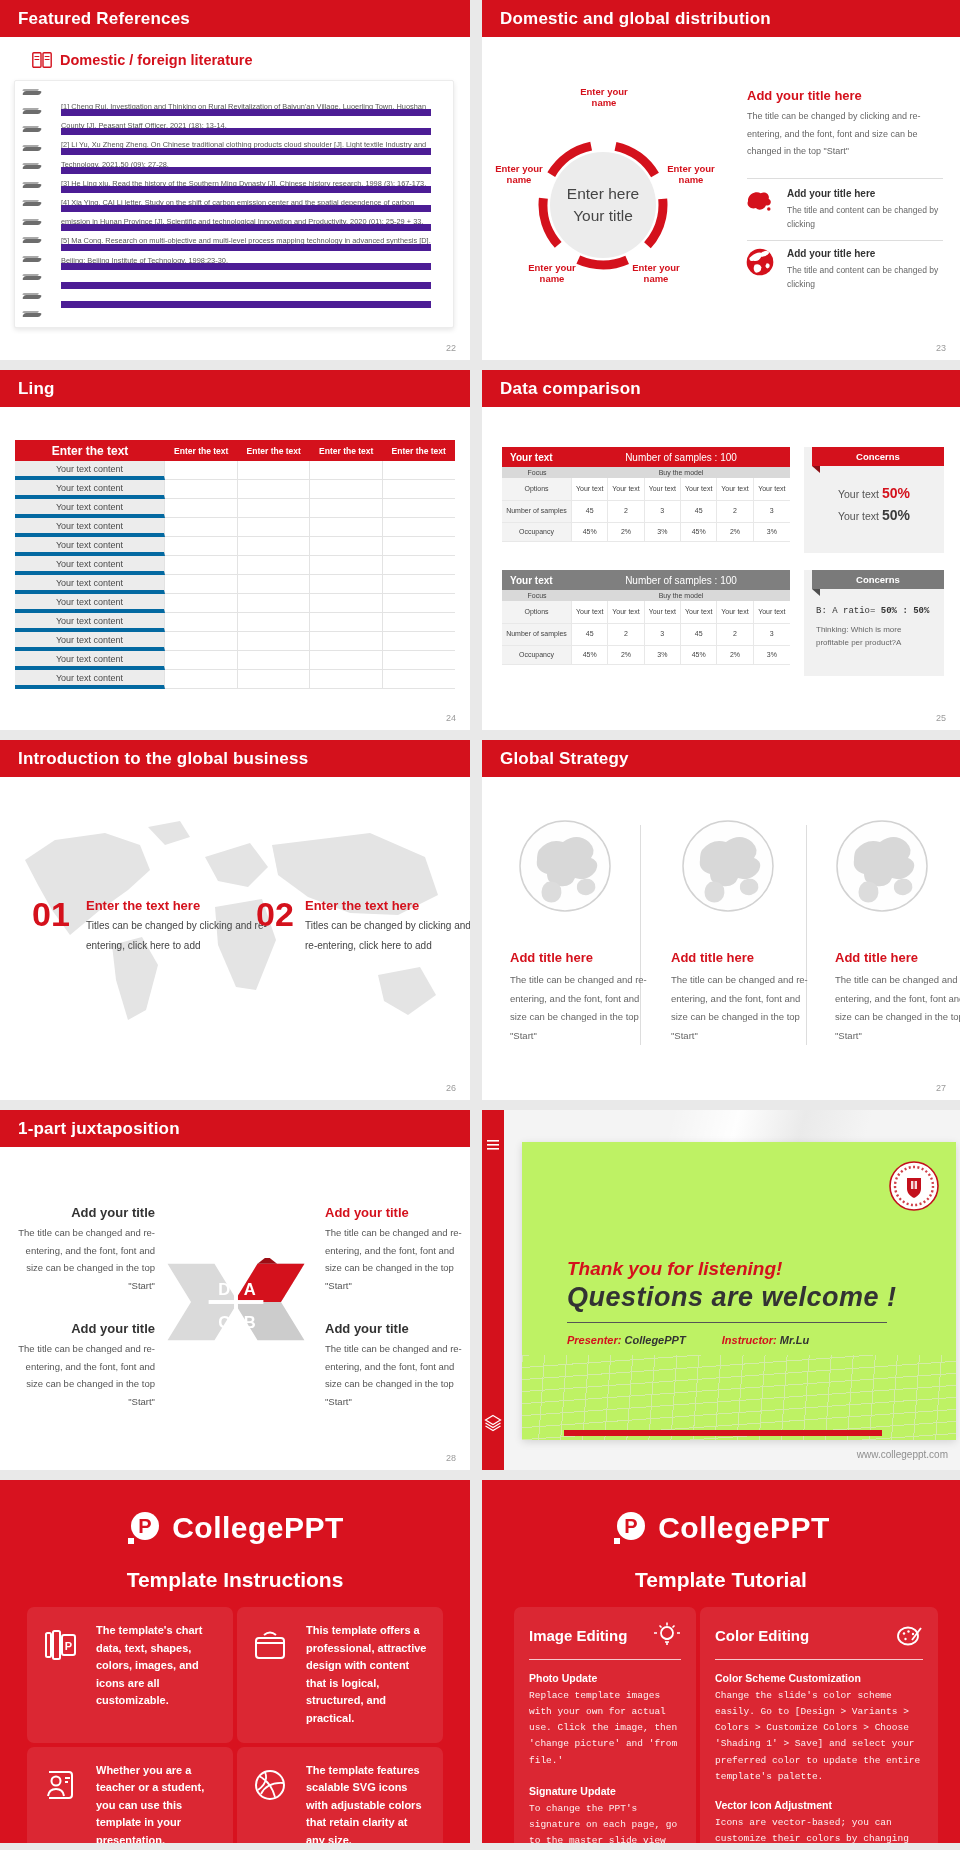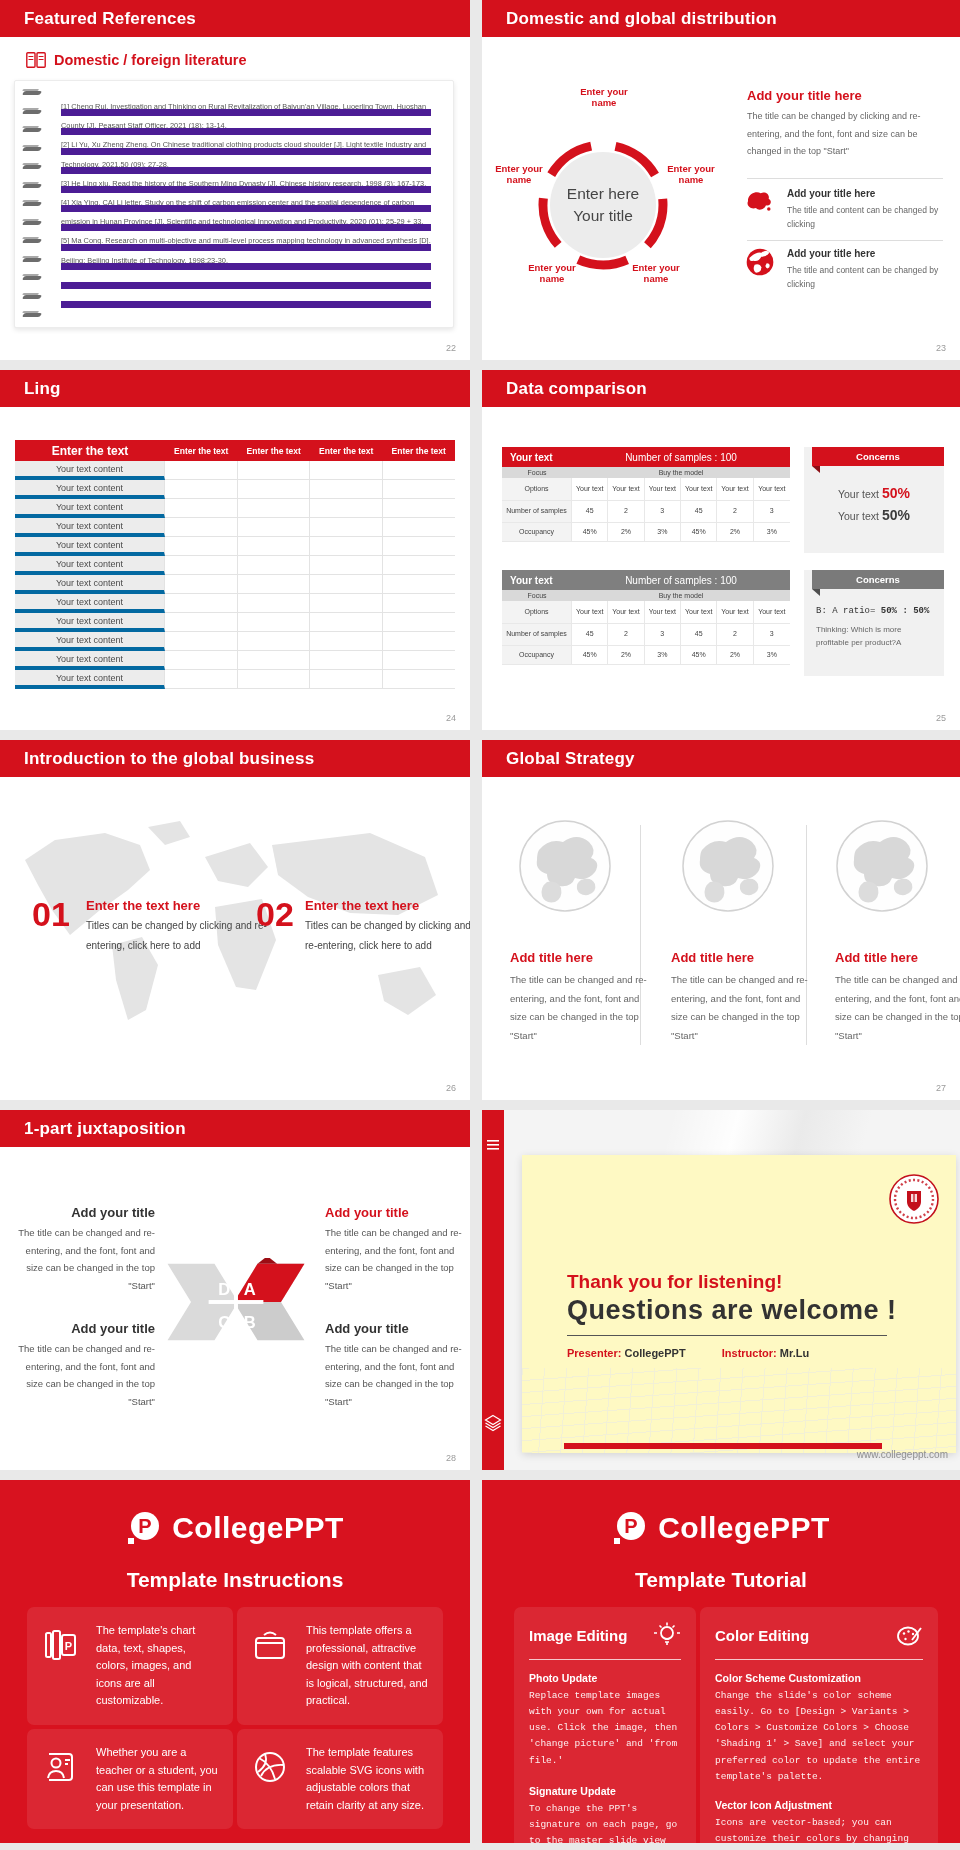--- a/index.html
+++ b/index.html
@@ -11,26 +11,26 @@
     width:960px;height:1850px;background:#e9e9e9;
     font-family:"Liberation Sans","DejaVu Sans",sans-serif;
     color:var(--ink);overflow:hidden;
   }
   .grid{
     display:grid;grid-template-columns:470px 478px;column-gap:12px;
     grid-template-rows:repeat(4,360px) 363px;row-gap:10px;
   }
   .slide{position:relative;background:#fff;overflow:hidden;}
   .titlebar{height:37px;background:var(--red);color:#fff;font-weight:bold;
-    font-size:17px;line-height:37px;padding-left:24px;letter-spacing:.2px;}
+    font-size:17px;line-height:37px;padding-left:18px;letter-spacing:.2px;}
   .pageno{position:absolute;right:14px;bottom:7px;font-size:9px;color:#9b9b9b;}
   .abs{position:absolute;}
 
   
-  .lit-head{position:absolute;left:26px;top:52px;display:flex;align-items:center;gap:8px;
+  .lit-head{position:absolute;left:32px;top:52px;display:flex;align-items:center;gap:8px;
     color:var(--red);font-weight:bold;font-size:14.5px;}
   .paper{position:absolute;left:14px;top:80px;right:16px;height:248px;background:#fff;
     border:1px solid #ececec;box-shadow:0 2px 5px rgba(0,0,0,.1);border-radius:2px;}
   .spiral{position:absolute;left:8px;top:10px;bottom:10px;width:26px;display:flex;
     flex-direction:column;justify-content:space-between;}
   .spiral i{display:block;width:18px;height:4px;background:#6d6d6d;border-radius:2px;
     box-shadow:-3px -3px 0 -1px #a9a9a9;transform:skewX(-28deg);}
   .reflines{position:absolute;left:46px;right:22px;top:16px;}
   .refline{height:19.2px;font-size:7.4px;color:#555;line-height:19.2px;
     border-bottom:7px solid #4c1d95;white-space:nowrap;overflow:hidden;}
@@ -98,22 +98,22 @@
   .s28-t{position:absolute;width:140px;font-size:13px;font-weight:bold;color:#333;}
   .s28-t.red{color:var(--red);}
   .s28-b{position:absolute;width:140px;font-size:9.5px;color:#555;line-height:1.85;}
   .ralign{text-align:right;}
 
   
   .ty{background:#f4f4f4;}
   .ty-swoosh{position:absolute;right:0;top:0;width:420px;height:90px;
     background:linear-gradient(105deg,rgba(255,255,255,0) 30%,rgba(255,255,255,.9) 45%,rgba(233,233,233,.9) 60%,rgba(255,255,255,0) 75%);}
   .ty-bar{position:absolute;left:0;top:0;width:22px;height:100%;background:var(--red);}
-  .ty-card{position:absolute;left:40px;top:45px;right:4px;height:298px;background:#fef9c3;
-    box-shadow:0 2px 8px rgba(0,0,0,.13);}
+  .ty-card{position:absolute;left:40px;top:32px;right:4px;height:298px;background:#bef264;
+    box-shadow:0 2px 8px rgba(0,0,0,.13);font-style:italic;}
   .ty-mesh{position:absolute;left:0;right:0;bottom:0;height:85px;opacity:.5;
     background:
       repeating-linear-gradient(94deg,#e8e8e8 0 1px,transparent 1px 22px),
       repeating-linear-gradient(176deg,#e8e8e8 0 1px,transparent 1px 12px);}
   .ty-line1{position:absolute;left:45px;top:116px;color:var(--red);font-weight:bold;font-size:19px;}
   .ty-line2{position:absolute;left:45px;top:140px;color:#333;font-weight:bold;font-size:27px;letter-spacing:.5px;}
   .ty-rule{position:absolute;left:45px;top:180px;width:320px;border-top:1.5px solid #555;}
   .ty-pres{position:absolute;left:45px;top:192px;font-size:11px;font-weight:bold;color:#333;}
   .ty-pres .rl{color:var(--red);}
   .ty-strip{position:absolute;left:42px;bottom:4px;width:318px;height:6px;background:var(--red);}
@@ -121,21 +121,21 @@
 
   
   .panel{position:relative;background:var(--red2);color:#fff;overflow:hidden;}
   .logo{position:absolute;top:30px;left:0;right:0;display:flex;align-items:center;justify-content:center;gap:10px;}
   .logo-text{font-size:30px;font-weight:bold;letter-spacing:.5px;}
   .panel-heading{position:absolute;top:88px;left:0;right:0;text-align:center;font-size:21px;font-weight:bold;}
   .cards4{position:absolute;left:27px;right:27px;top:127px;bottom:22px;display:grid;
     grid-template-columns:1fr 1fr;grid-template-rows:1fr 1fr;gap:4px;}
   .card{background:rgba(255,255,255,.09);border-radius:7px;padding:15px 14px;display:flex;gap:13px;}
   .card .cicon{flex:0 0 42px;padding-top:4px;}
-  .card .ctext{font-size:11px;line-height:1.6;color:#fff;}
+  .card .ctext{font-size:11px;line-height:1.6;color:#fff;font-weight:bold;}
   .cards2{position:absolute;left:32px;right:22px;top:127px;bottom:20px;display:grid;
     grid-template-columns:182px 1fr;gap:4px;}
   .tcard{background:rgba(255,255,255,.09);border-radius:7px;padding:14px 15px;}
   .tcard-head{display:flex;align-items:center;justify-content:space-between;}
   .tcard-title{font-size:15px;font-weight:bold;}
   .tcard-rule{border-top:1px solid rgba(255,255,255,.75);margin:10px 0 2px;}
   .sec-t{font-size:10.5px;font-weight:bold;margin-top:12px;}
   .sec-b{font-size:9.5px;line-height:1.7;color:rgba(255,255,255,.93);margin-top:4px;font-family:Liberation Mono, monospace;}
 
   svg text{font-family:"Liberation Sans","DejaVu Sans",sans-serif;}

